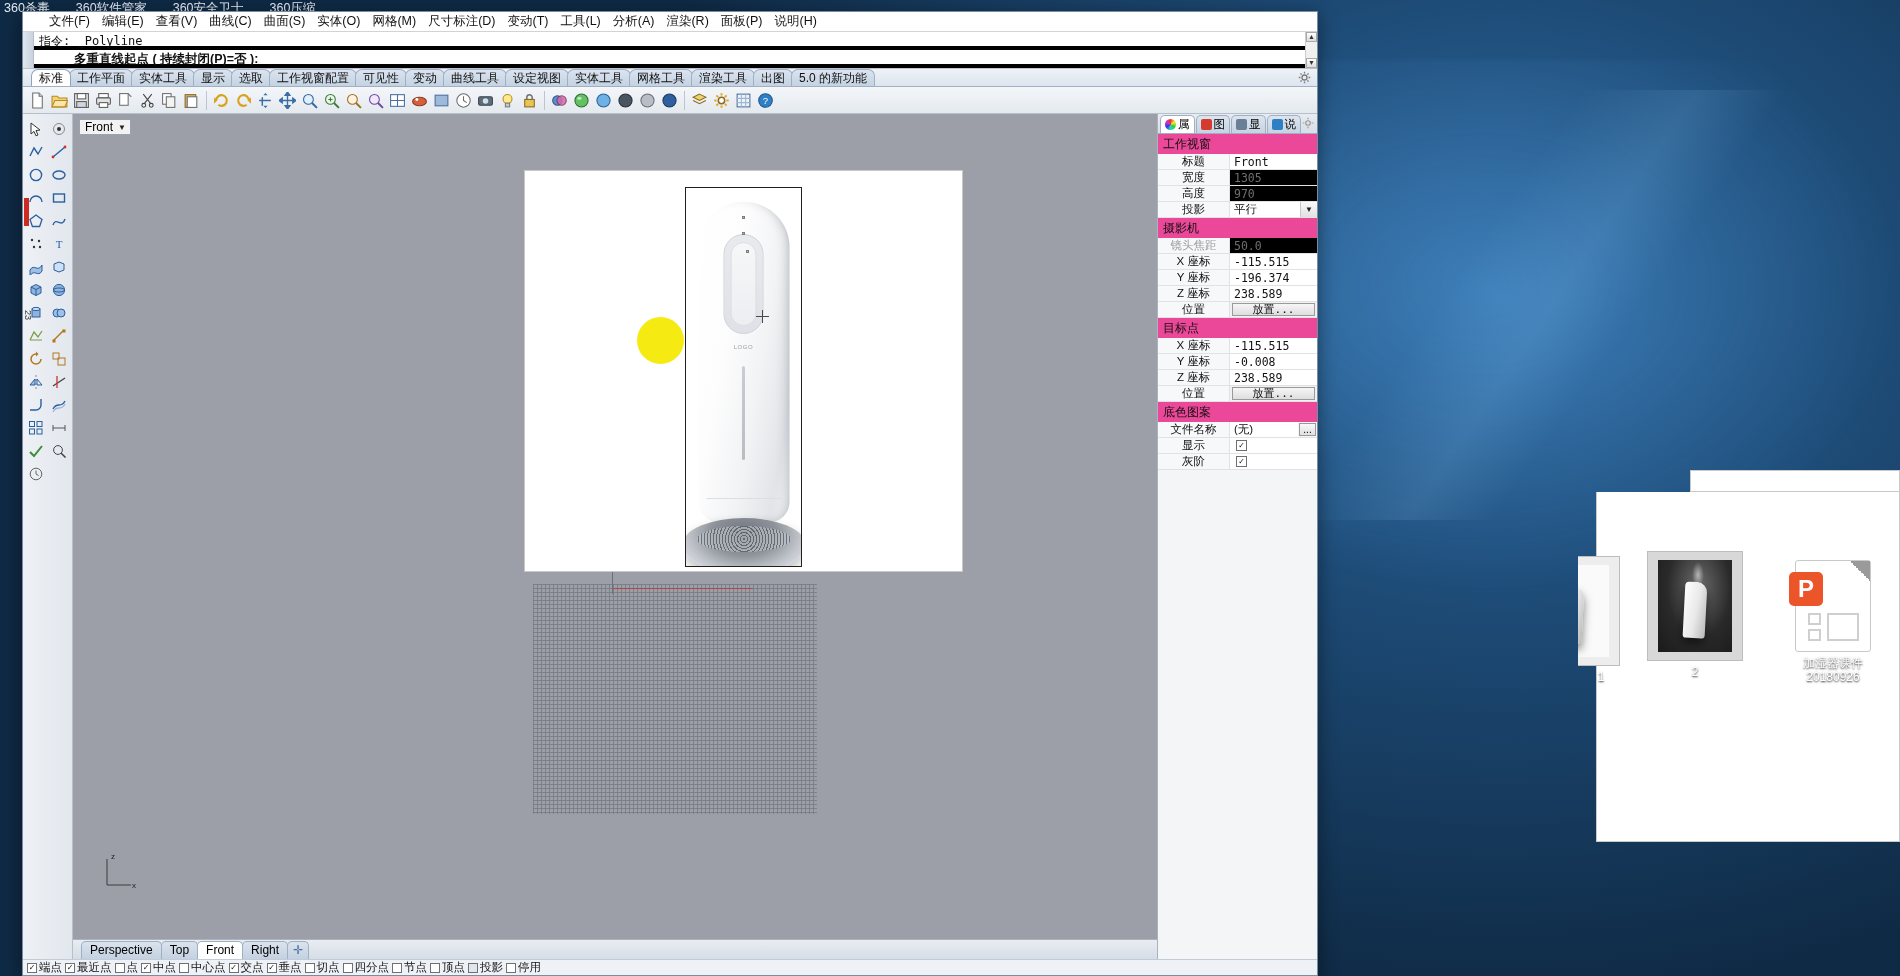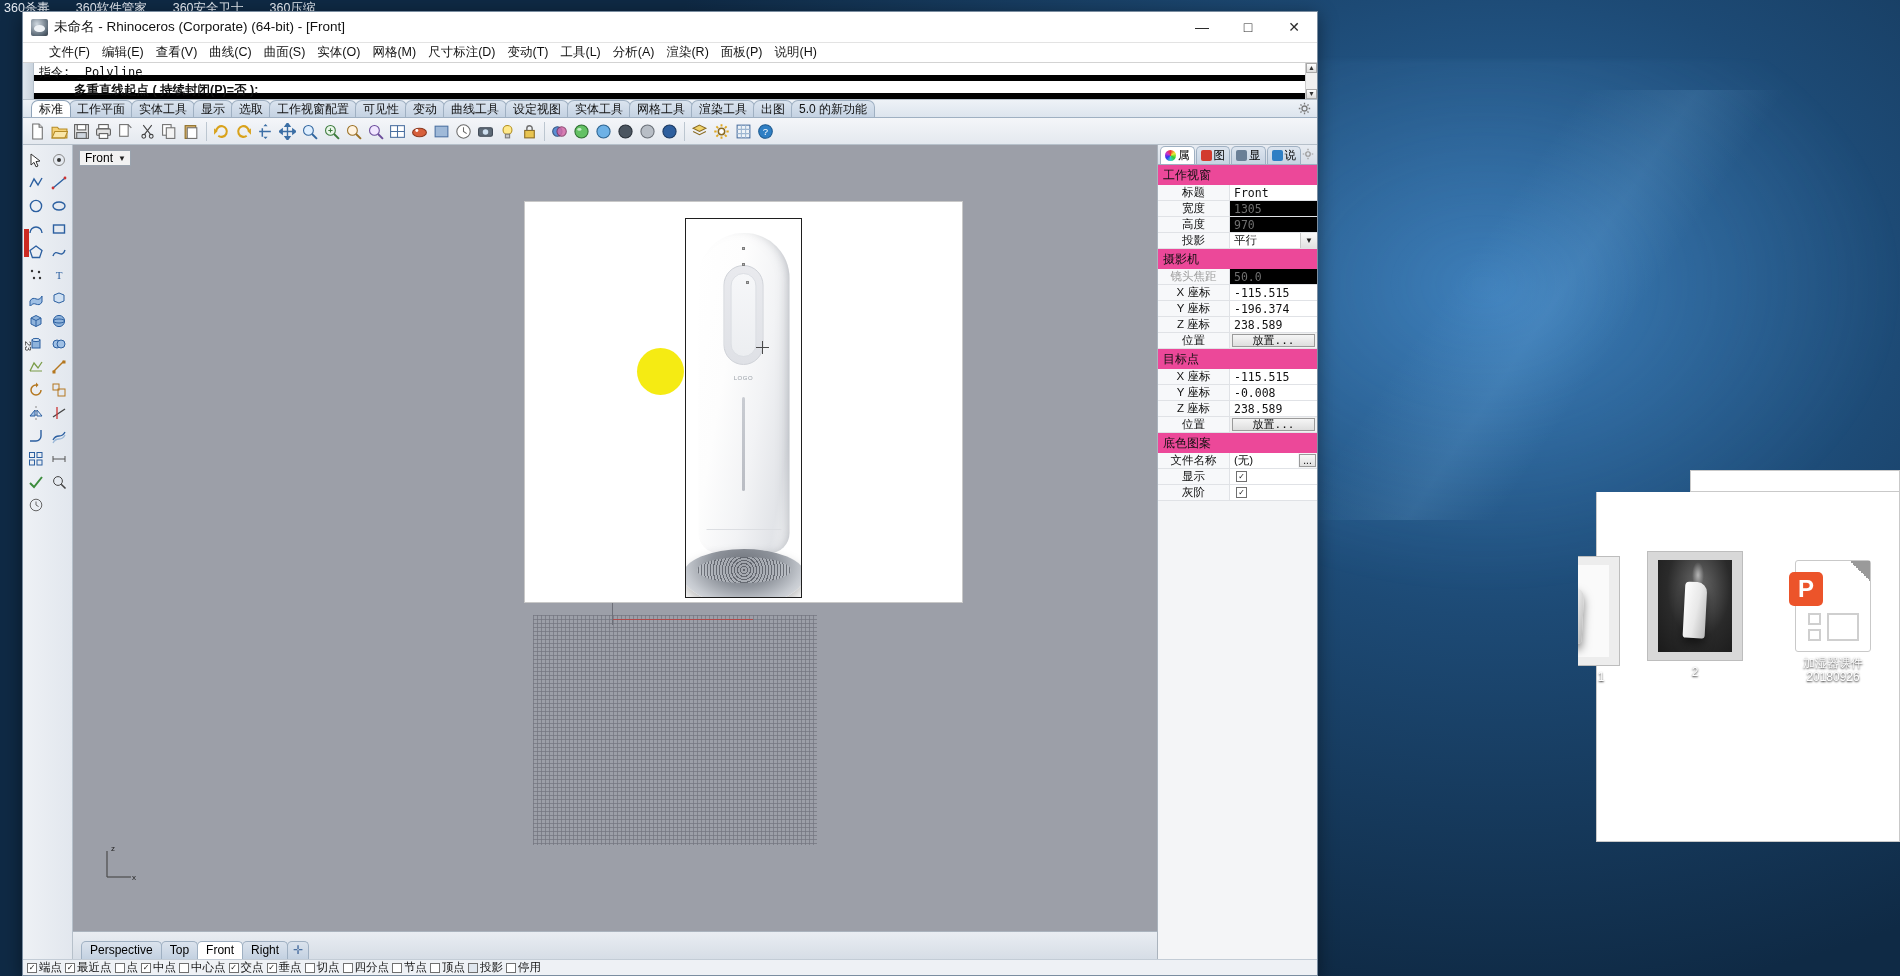--- a/index.html
+++ b/index.html
@@ -95,21 +95,21 @@
     font-size:12.5px;color:#111;flex:0 0 auto;}
   .menubar .mi{padding:0 6px;white-space:nowrap;line-height:19px;}
 
   
   .cmdwrap{flex:0 0 auto;background:#fff;border-top:1px solid #d3d3d3;
     border-bottom:1px solid #b9c3cd;display:flex;}
   .cmd-left{width:11px;background:linear-gradient(90deg,#dfe6ee,#c9d3dd);
     border-right:1px solid #b3bec9;}
   .cmd-lines{flex:1;}
   .cmdline{height:18px;line-height:18px;padding-left:5px;font-family:"DejaVu Sans Mono",monospace;
-    font-size:12px;color:#111;white-space:nowrap;border-bottom:6px solid #000000;}
+    font-size:12px;color:#111;white-space:nowrap;border-bottom:4px solid #000000;}
   .cmdline.prompt{font-weight:bold;font-family:"Liberation Sans",sans-serif;font-size:12.5px;padding-left:40px;}
   .cmd-scroll{width:12px;background:#f0f0f0;border-left:1px solid #ccc;display:flex;
     flex-direction:column;justify-content:space-between;align-items:center;}
   .cmd-scroll .arrow{width:11px;height:10px;background:linear-gradient(#fff,#dcdcdc);
     border:1px solid #a9a9a9;font-size:7px;line-height:8px;text-align:center;color:#333;}
 
   
   .tabstrip{height:18px;background:linear-gradient(#eef2f7,#dde5ee);display:flex;align-items:flex-end;
     padding-left:8px;border-bottom:1px solid #9fb0c2;flex:0 0 auto;position:relative;}
   .ttab{height:17px;line-height:16px;padding:0 7px;font-size:12px;color:#111;white-space:nowrap;
@@ -207,21 +207,21 @@
   .pbtn{flex:1;margin:1px 2px;height:13px;line-height:12px;text-align:center;font-size:11px;
         background:linear-gradient(#f6f6f6,#dedede);border:1px solid #9a9a9a;}
   .dd{width:17px;border-left:1px solid #c8c8c8;background:linear-gradient(#fafafa,#e1e1e1);
       display:flex;align-items:center;justify-content:center;font-size:8px;color:#222;}
   .ellipsisbtn{width:17px;margin:1px;background:linear-gradient(#f8f8f8,#e0e0e0);border:1px solid #9a9a9a;
       font-size:10px;line-height:11px;text-align:center;}
   .cbox{width:11px;height:11px;border:1px solid #6f6f6f;background:#fff;margin-left:2px;
       font-size:9px;line-height:9px;text-align:center;color:#111;}
 
   
-  .vptabs{height:28px;background:linear-gradient(#e9edf2,#d6dde6);display:flex;align-items:flex-end;
+  .vptabs{height:20px;background:linear-gradient(#e9edf2,#d6dde6);display:flex;align-items:flex-end;
      padding-left:8px;border-top:1px solid #aab3bd;flex:0 0 auto;}
   .vtab{height:18px;line-height:17px;padding:0 8px;font-size:12px;background:linear-gradient(#dbe3ed,#c3d1e1);
      border:1px solid #9fb0c2;border-bottom:none;border-radius:5px 5px 0 0;margin-right:-1px;}
   .vtab.active{background:#fff;}
   .vtab.plus{padding:0 5px;color:#4a6fa0;}
   .statusbar{height:16px;background:#eef1f5;display:flex;align-items:center;gap:3px;
      padding-left:4px;font-size:11.5px;color:#111;border-top:1px solid #c3ccd6;flex:0 0 auto;
      overflow:hidden;white-space:nowrap;}
   .snapitem{display:flex;align-items:center;gap:2px;}
   .sbox{width:10px;height:10px;border:1px solid #707070;background:#fff;font-size:8px;line-height:8px;
@@ -268,29 +268,20 @@
     <div class="b3"></div>
   </div>
   <div class="desk-label">
     <div>加湿器课件</div>
     <div>20180926</div>
   </div>
 </div>
 
 <div id="rhino">
 
-  <div class="titlebar">
-    <div class="title-icon"></div>
-    <div class="title-text">未命名 - Rhinoceros (Corporate) (64-bit) - [Front]</div>
-    <div class="win-btns">
-      <div class="win-btn">—</div>
-      <div class="win-btn">□</div>
-      <div class="win-btn close">✕</div>
-    </div>
-  </div>
 
   <div class="menubar">
     <div class="mi">文件(F)</div>
     <div class="mi">编辑(E)</div>
     <div class="mi">查看(V)</div>
     <div class="mi">曲线(C)</div>
     <div class="mi">曲面(S)</div>
     <div class="mi">实体(O)</div>
     <div class="mi">网格(M)</div>
     <div class="mi">尺寸标注(D)</div>

